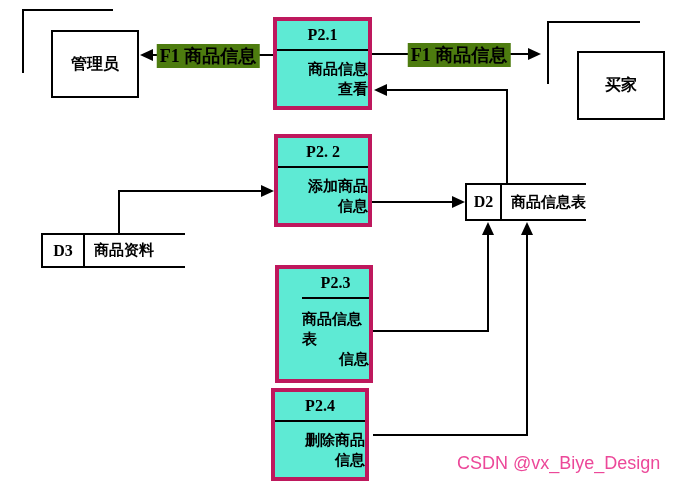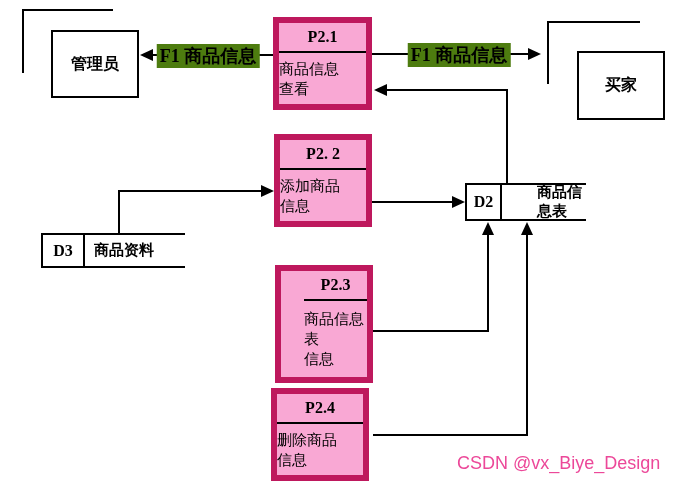--- a/index.html
+++ b/index.html
@@ -30,43 +30,43 @@
     box-sizing: border-box;
     display: flex;
     align-items: center;
     justify-content: center;
     font-weight: bold;
     font-size: 16px;
   }
   
   .process {
     position: absolute;
-    border: 6px solid #be185d;
-    background: #f9a8d4;
+    border: 4px solid #be185d;
+    background: #5eead4;
     box-sizing: border-box;
     display: flex;
     flex-direction: column;
   }
   .process-header {
     height: 28px;
     border-bottom: 2px solid #000;
     display: flex;
     align-items: center;
     justify-content: center;
     font-weight: bold;
     font-size: 16px;
     flex: 0 0 auto;
   }
   .process-body {
     flex: 1 1 auto;
     display: flex;
     flex-direction: column;
-    align-items: flex-start;
-    justify-content: center;
-    font-weight: normal;
+    align-items: flex-end;
+    justify-content: center;
+    font-weight: bold;
     font-size: 15px;
     line-height: 20px;
   }
   
   .store {
     position: absolute;
     border-top: 2px solid #000;
     border-bottom: 2px solid #000;
     border-left: 2px solid #000;
     background: #fff;
@@ -158,21 +158,21 @@
   </div>
 
   <div class="process" style="left:271px; top:388px; width:98px; height:93px;">
     <div class="process-header">P2.4</div>
     <div class="process-body">
       <div>删除商品</div>
       <div>信息</div>
     </div>
   </div>
 
-  <div class="store" style="left:465px; top:183px; width:121px; height:38px;gap:26px;">
+  <div class="store" style="left:465px; top:183px; width:121px; height:38px;">
     <div class="store-id" style="width:35px;">D2</div>
     <div class="store-label">商品信息表</div>
   </div>
 
   <div class="store" style="left:41px; top:233px; width:144px; height:35px;">
     <div class="store-id" style="width:42px;">D3</div>
     <div class="store-label">商品资料</div>
   </div>
 
   <div>

